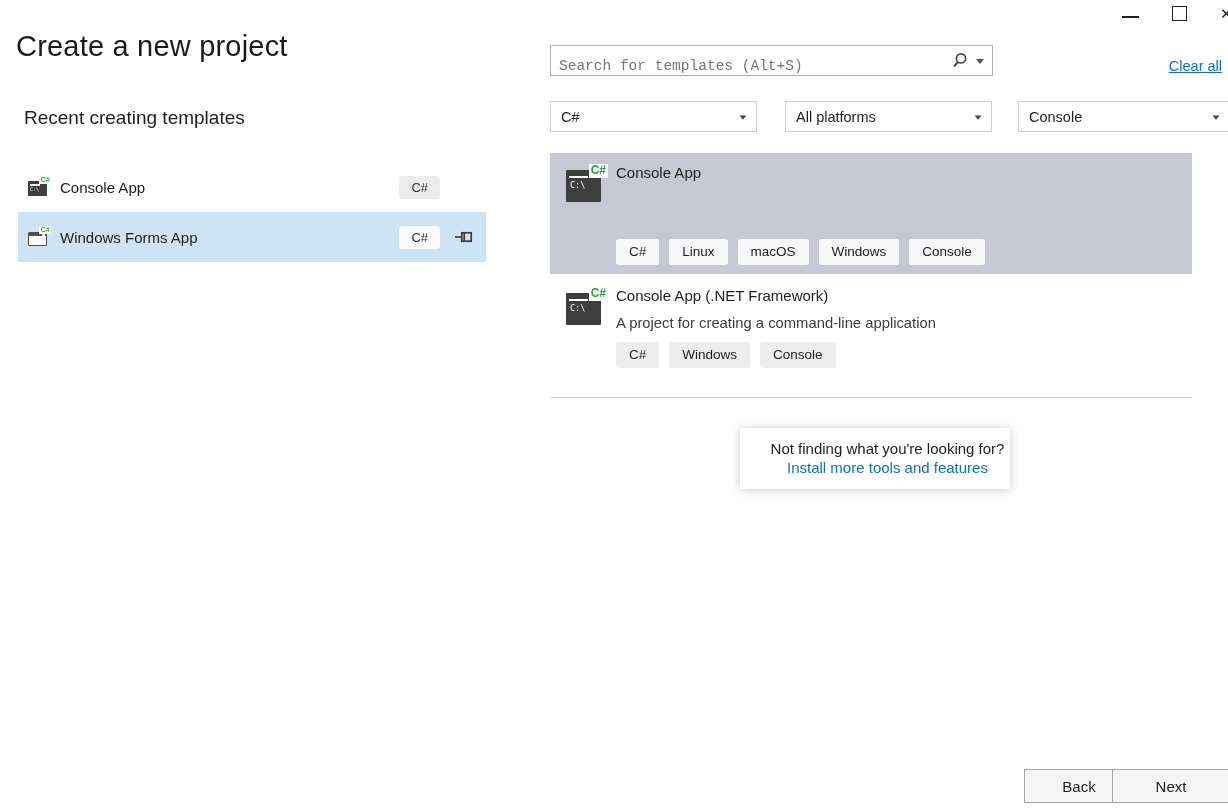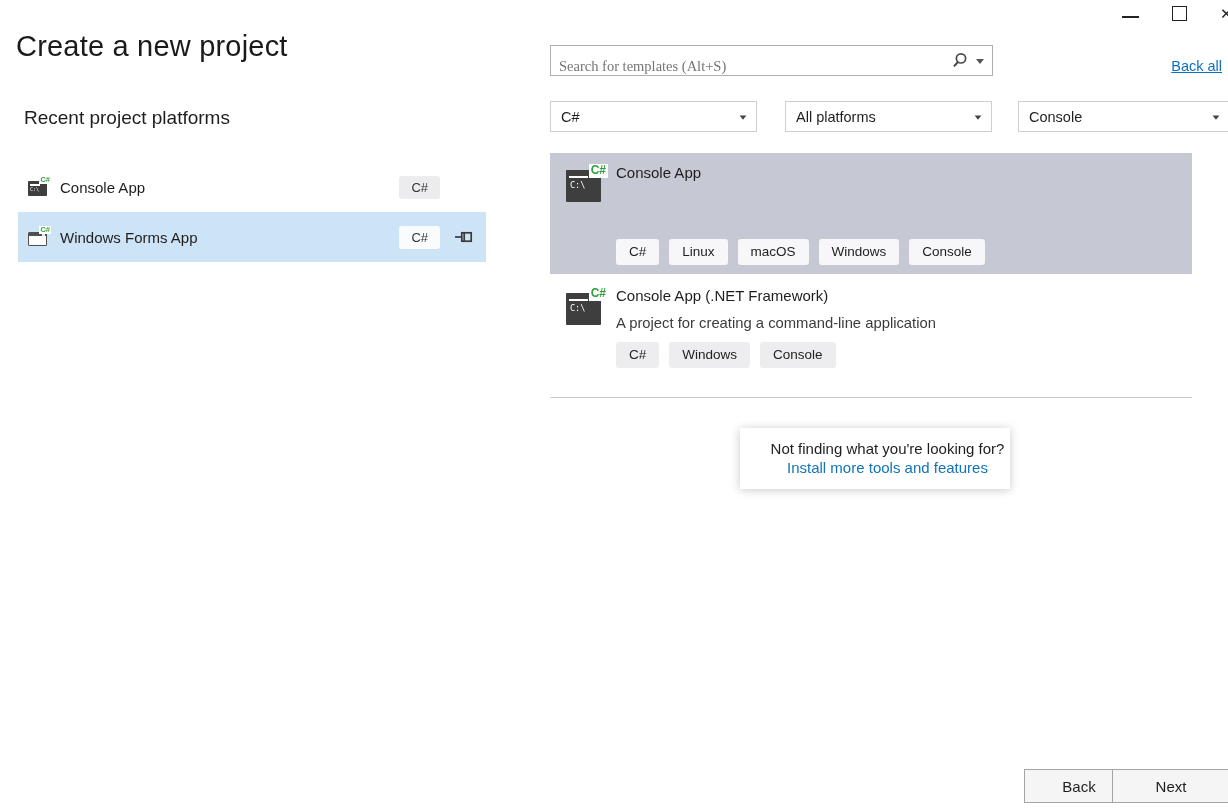--- a/index.html
+++ b/index.html
@@ -43,21 +43,21 @@
 
   
   .mini-winform { position:relative; width:22px; height:20px; flex:none; }
   .wf-body { position:absolute; left:0; top:5px; width:19px; height:14px; border:1.5px solid #4f4f4f; background:#fdfdfd; border-radius:1px; }
   .wf-body::before { content:""; position:absolute; top:0; left:0; right:0; height:2.5px; background:#4f4f4f; }
   .wf-body::after { content:""; position:absolute; top:0; right:1px; width:3px; height:2.5px; background:#e8e8e8; }
   .wf-badge { position:absolute; top:-1px; right:-1px; background:#ffffff; color:#2fa13c; font-weight:bold; font-size:7.5px; line-height:1.1; padding:0 1px; }
 
   
   .search-box { position:absolute; left:550px; top:45px; width:443px; height:31px; border:1px solid #b0b0b0; background:#fff; display:flex; align-items:center; }
-  .search-box input { flex:1; border:none; outline:none; font-family:Liberation Serif, serif; font-size:14.5px; color:#000000; padding:0 8px; background:transparent;margin-top:11px; }
+  .search-box input { flex:1; border:none; outline:none; font-family:Liberation Mono, monospace; font-size:14.5px; color:#000000; padding:0 8px; background:transparent;margin-top:11px; }
   .search-box input::placeholder { color:#767676; opacity:1; }
   .search-icon-wrap { display:flex; align-items:center; padding:0 6px 0 2px; cursor:pointer; }
   .caret { width:0; height:0; border-left:4px solid transparent; border-right:4px solid transparent; border-top:5px solid #555; display:inline-block; }
   .search-caret { margin:2px 8px 0 2px; cursor:pointer; }
   .clear-all { position:absolute; right:6px; top:58px; font-size:14.5px; color:#0e70c0; text-decoration:underline; cursor:pointer; }
 
   
   .filter { position:absolute; top:101px; height:31px; background:#fff; border:1px solid #cfcfcf; display:flex; align-items:center; padding:0 9px 0 10px; font-size:14.5px; color:#1e1e1e; cursor:pointer; }
   .filter .fl-label { flex:1; }
   .filter .caret { border-top-color:#444; transform:scale(0.85); margin-top:2px; }
@@ -106,21 +106,21 @@
     <div class="glyph-min"></div>
   </div>
   <div class="win-btn wb-max">
     <div class="glyph-max"></div>
   </div>
   <div class="win-btn wb-close">
     <span class="glyph-close">✕</span>
   </div>
 
   <div class="page-title">Create a new project</div>
-  <div class="recent-heading">Recent project platforms</div>
+  <div class="recent-heading">Recent creating templates</div>
 
   <div class="recent-list">
     <div class="recent-row">
       <span class="mini-console">
         <span class="mc-body">
             <span class="mc-line"></span>
             <span class="mc-cmd">C:\</span>
           </span>
         <span class="mc-badge">C#</span>
       </span>
@@ -151,21 +151,21 @@
   <div class="search-box">
     <input type="text" placeholder="Search for templates (Alt+S)" style="">
     <span class="search-icon-wrap">
       <svg width="17" height="17" viewBox="0 0 17 17">
         <circle cx="10" cy="6.4" r="4.6" fill="none" stroke="#4a4a4a" stroke-width="1.7"></circle>
         <line x1="7" y1="10" x2="3" y2="14.2" stroke="#4a4a4a" stroke-width="2"></line>
       </svg>
     </span>
     <span class="caret search-caret"></span>
   </div>
-  <span class="clear-all">Back all</span>
+  <span class="clear-all">Clear all</span>
 
   <div class="filter f1">
     <span class="fl-label">C#</span>
     <span class="caret"></span>
   </div>
   <div class="filter f2">
     <span class="fl-label">All platforms</span>
     <span class="caret"></span>
   </div>
   <div class="filter f3">

